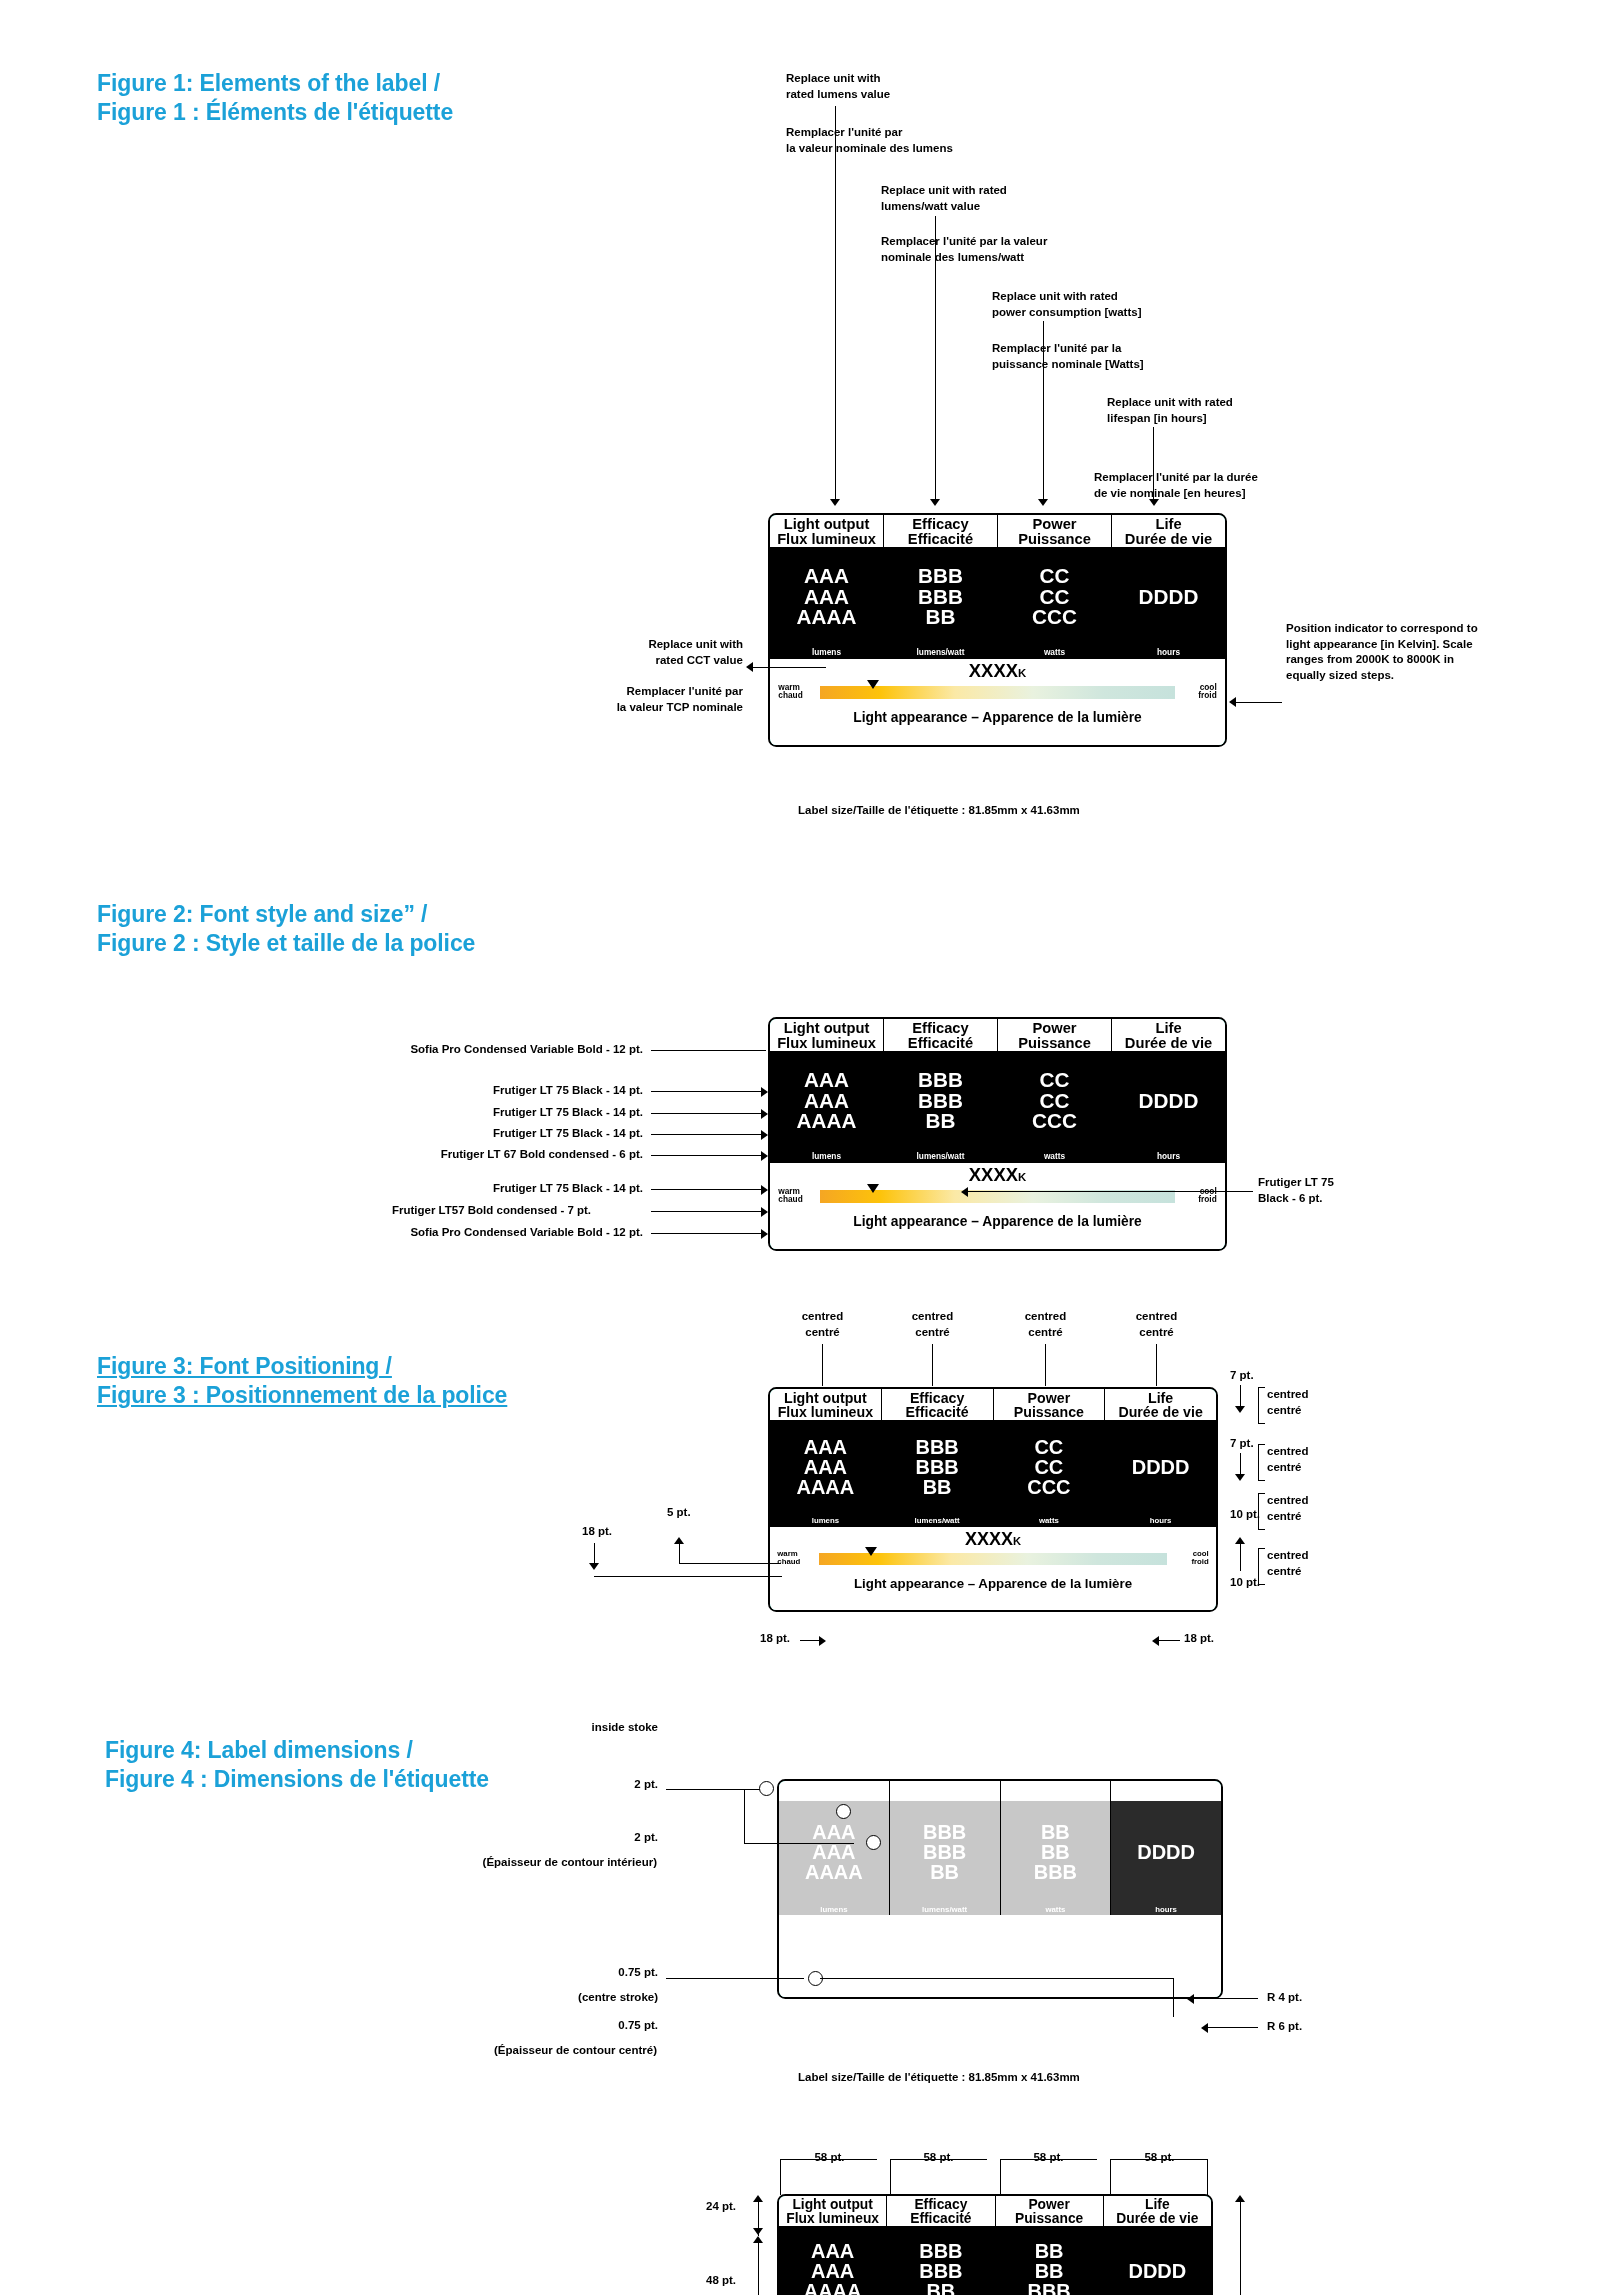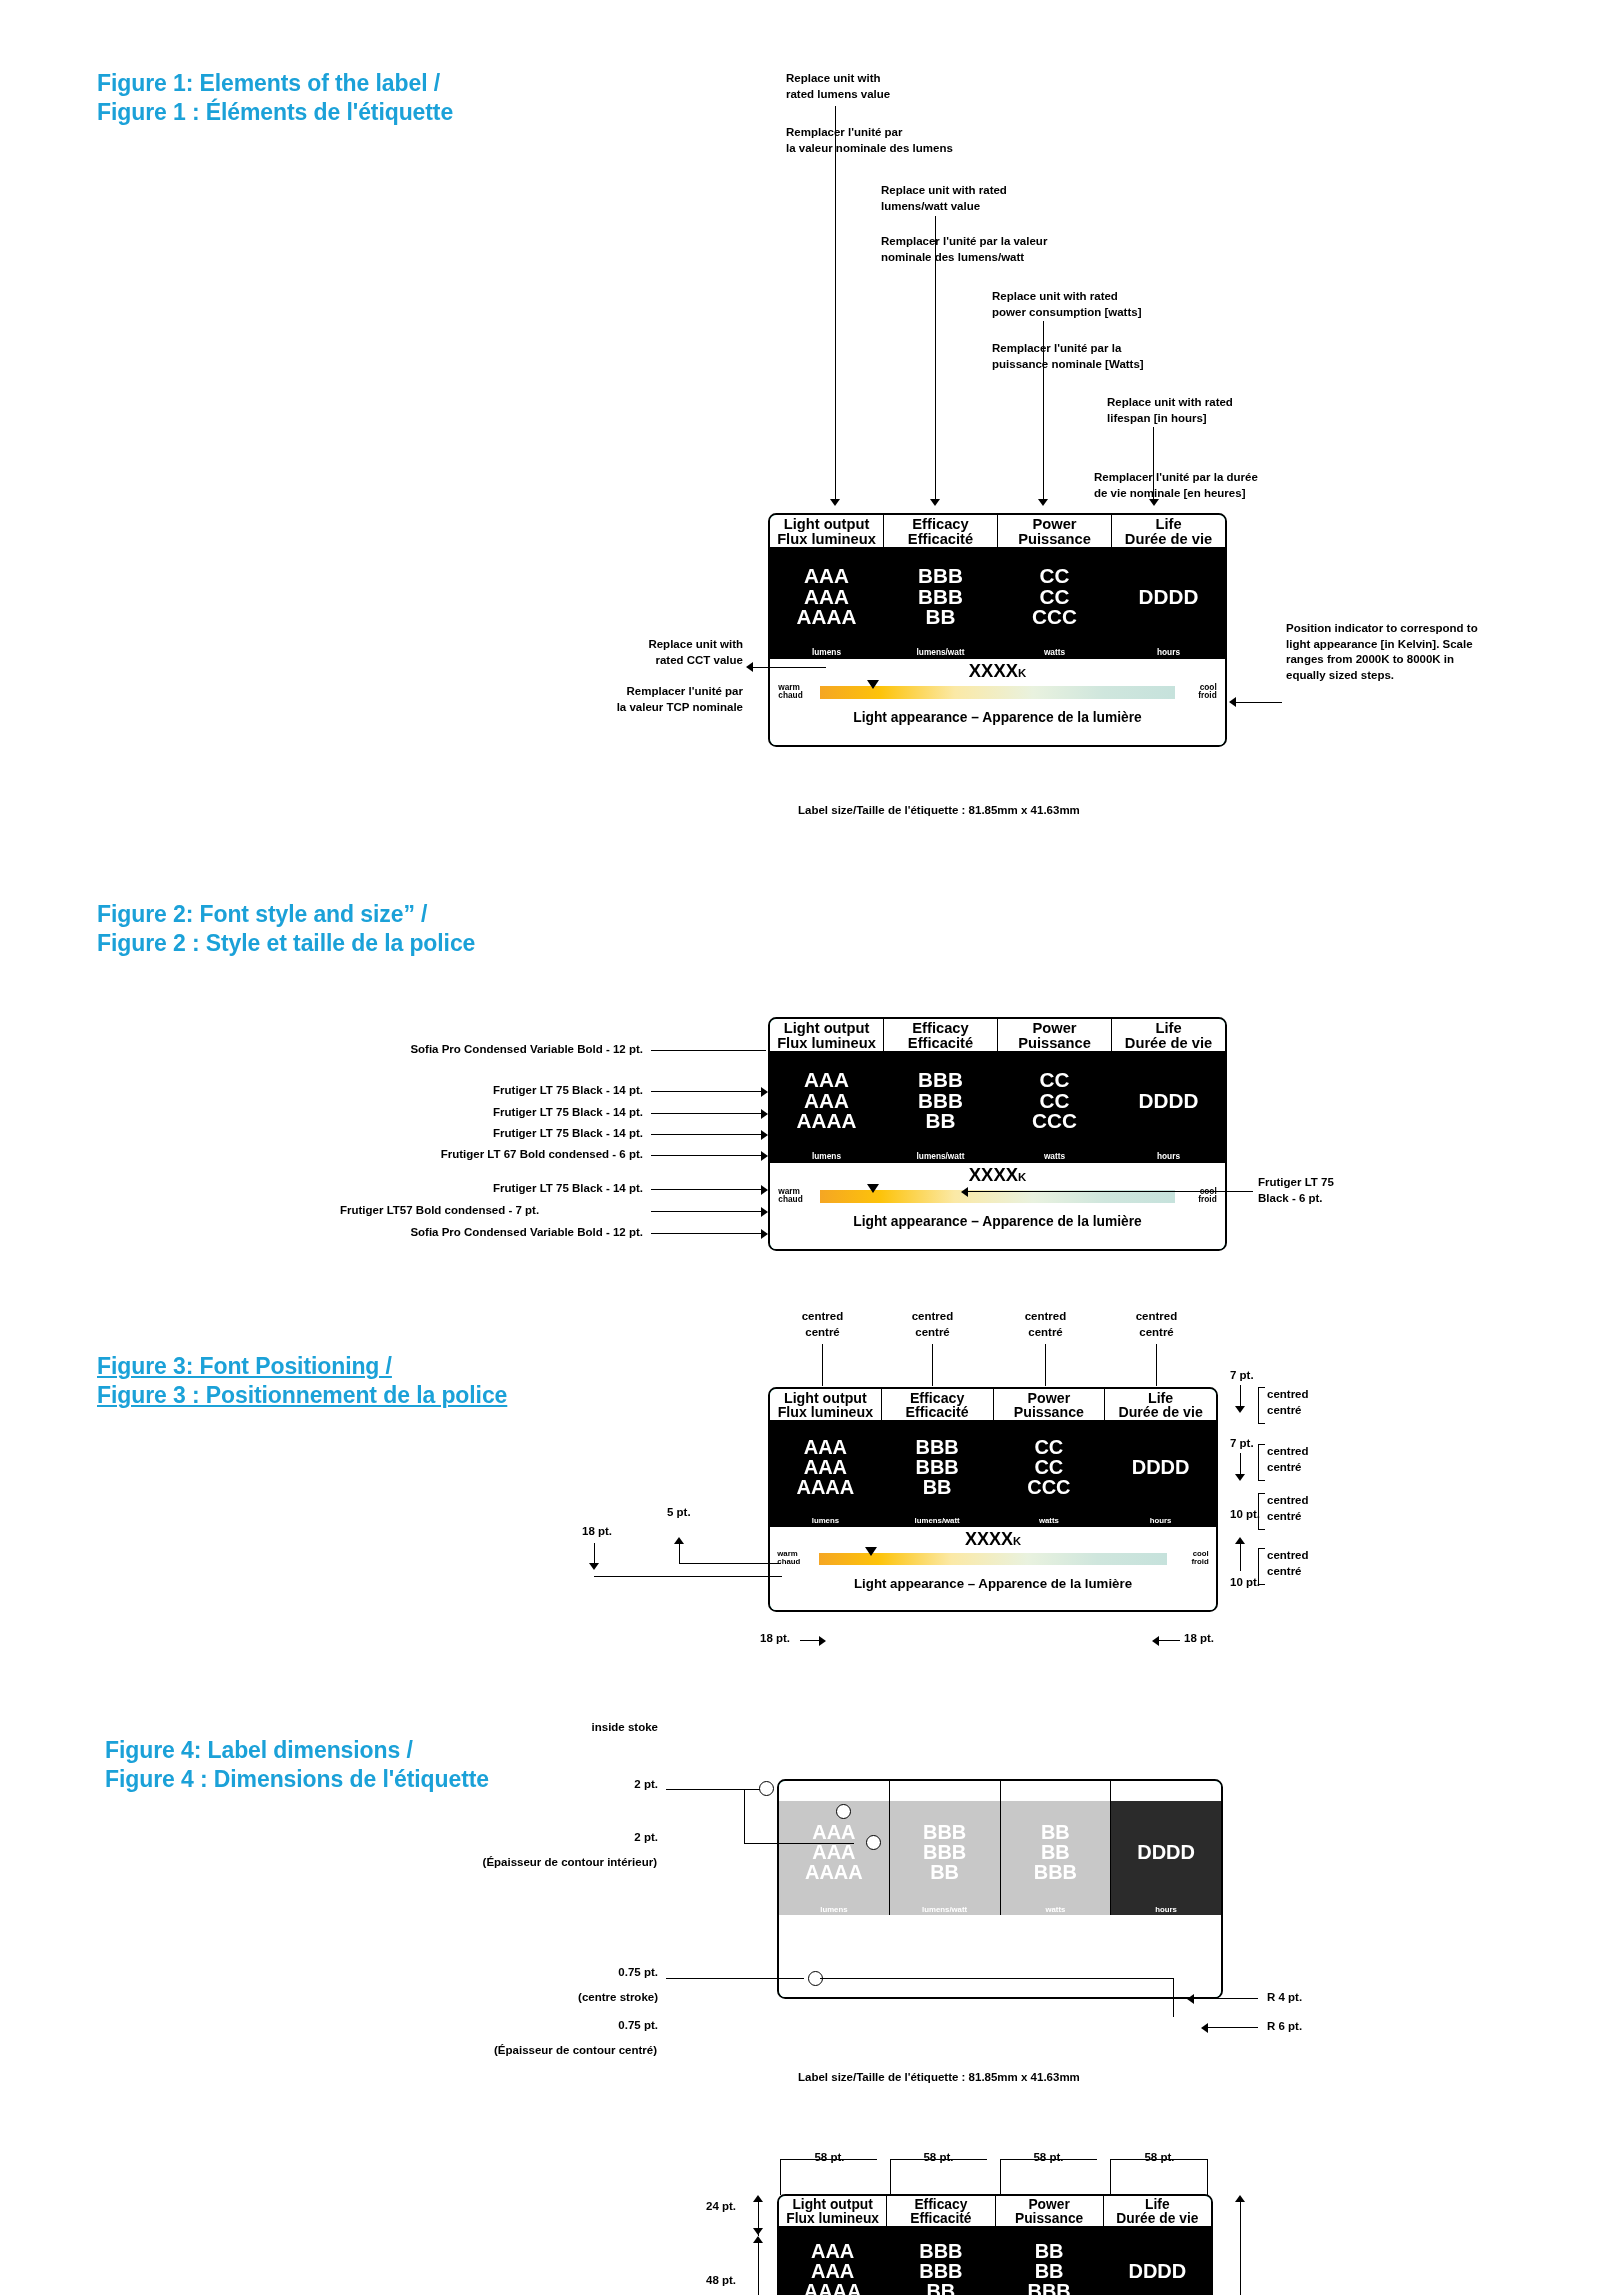--- a/index.html
+++ b/index.html
@@ -353,21 +353,21 @@
   <div class="arrow-right" style="left:761px;top:1130px;"></div>
 
   <div class="note" style="left:312px;top:1147px;width:331px;text-align:right;">Frutiger LT 67 Bold condensed - 6 pt.</div>
   <div class="hline" style="left:651px;top:1155px;width:111px;"></div>
   <div class="arrow-right" style="left:761px;top:1151px;"></div>
 
   <div class="note" style="left:358px;top:1181px;width:285px;text-align:right;">Frutiger LT 75 Black - 14 pt.</div>
   <div class="hline" style="left:651px;top:1189px;width:111px;"></div>
   <div class="arrow-right" style="left:761px;top:1185px;"></div>
 
-  <div class="note" style="left:340px;top:1203px;width:303px;text-align:left;">Frutiger LT57 Bold condensed - 7 pt.</div>
+  <div class="note" style="left:340px;top:1203px;width:303px;text-align:center;">Frutiger LT57 Bold condensed - 7 pt.</div>
   <div class="hline" style="left:651px;top:1211px;width:111px;"></div>
   <div class="arrow-right" style="left:761px;top:1207px;"></div>
 
   <div class="note" style="left:303px;top:1225px;width:340px;text-align:right;">Sofia Pro Condensed Variable Bold - 12 pt.</div>
   <div class="hline" style="left:651px;top:1233px;width:111px;"></div>
   <div class="arrow-right" style="left:761px;top:1229px;"></div>
 
   <div class="note" style="left:1258px;top:1175px;width:165px;white-space:pre-line;">Frutiger LT 75
 Black - 6 pt.</div>
   <div class="hline" style="left:968px;top:1191px;width:285px;"></div>

